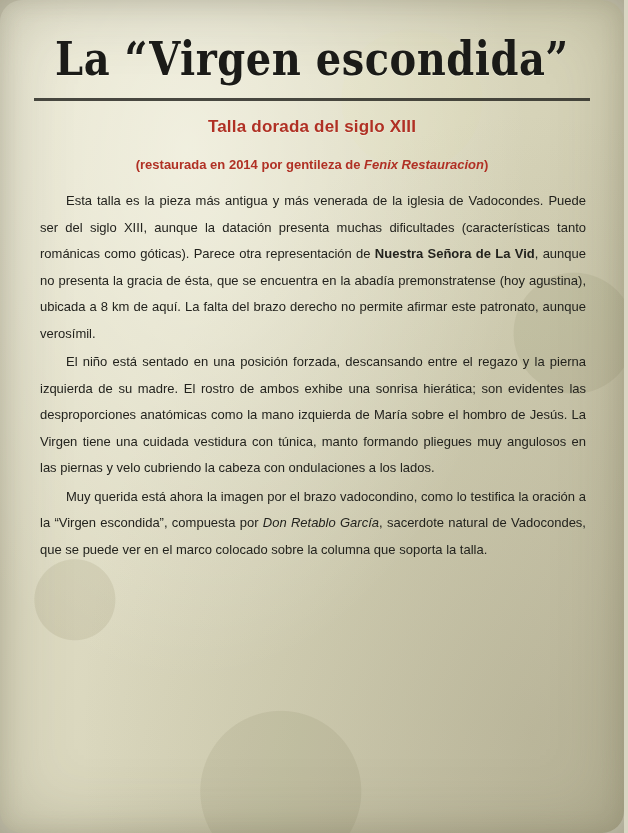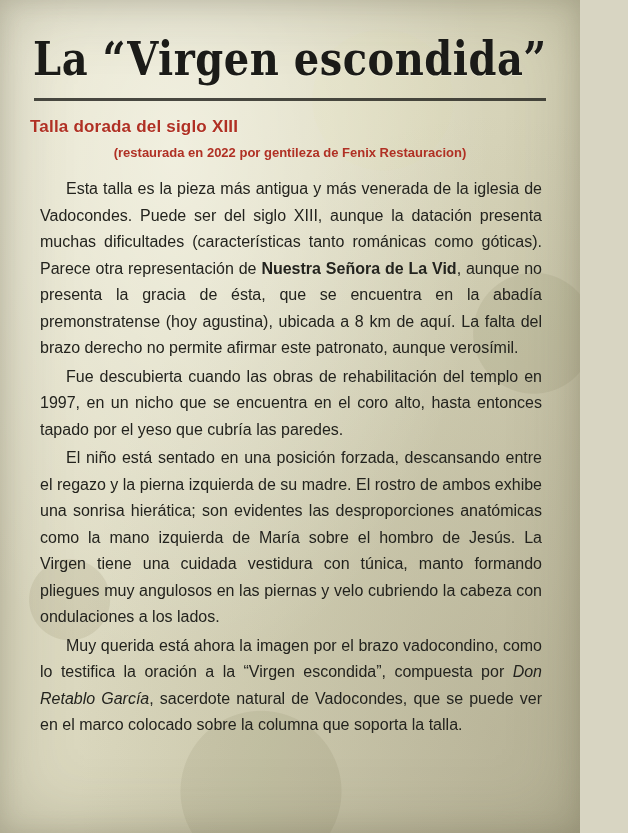--- a/index.html
+++ b/index.html
@@ -10,28 +10,29 @@
     width: 628px;
     height: 833px;
     overflow: hidden;
     background: #d8d5c2;
     font-family: "Liberation Sans", sans-serif;
   }
 
   
   #panel {
     position: relative;
-    width: 580px;
+    width: 624px;
     height: 833px;
     box-sizing: border-box;
     padding: 22px 30px 0 30px;
     background:
       radial-gradient(ellipse at 30% 18%, rgba(255,255,245,0.55) 0%, rgba(255,255,245,0.0) 55%),
       radial-gradient(ellipse at 85% 88%, rgba(120,115,85,0.22) 0%, rgba(120,115,85,0.0) 60%),
       linear-gradient(115deg, #e4e1cb 0%, #dedbc3 30%, #d6d3b8 58%, #cdc9ae 85%, #c4c0a4 100%);
+    border-radius: 22px;
   }
   
   #grain {
     position: absolute;
     inset: 0;
     pointer-events: none;
     background:
       radial-gradient(circle at 12% 72%, rgba(150,145,110,0.18) 0 40px, rgba(0,0,0,0) 41px),
       radial-gradient(circle at 66% 12%, rgba(255,255,240,0.30) 0 70px, rgba(0,0,0,0) 71px),
       radial-gradient(circle at 92% 40%, rgba(140,135,105,0.14) 0 60px, rgba(0,0,0,0) 61px),
@@ -67,41 +68,41 @@
   }
   #title-rule {
     height: 3px;
     background: #2a2a24;
     margin: 4px 4px 16px 4px;
     opacity: 0.85;
   }
 
   
   #subtitle {
-    text-align: left;
+    text-align: center;
     color: #b03024;
     font-weight: bold;
     font-size: 17px;
     letter-spacing: 0.2px;
-    margin: 2px 0 8px 0;
+    margin: 2px 0 20px 0;
     text-shadow: 0 1px 0 rgba(255,255,240,0.35);
   }
   #subtitle2 {
     text-align: center;
     color: #b03024;
     font-weight: bold;
     font-size: 13px;
     margin: 0 0 16px 0;
   }
-  #subtitle2 .it { }
+  #subtitle2 .it { font-style: italic; }
 
   
   #body-text {
     color: #23231e;
-    font-size: 16px;
+    font-size: 13px;
     line-height: 26.5px;
     text-align: justify;
     padding: 0 8px 0 10px;
     filter: blur(0.15px);
   }
   #body-text p {
     margin: 0 0 2px 0;
     text-indent: 26px;
   }
   #body-text b { font-weight: bold; }
@@ -115,24 +116,23 @@
   <div id="vignette"></div>
 
   <div class="content">
 
     <div id="title">La “Virgen escondida”</div>
     <div id="title-rule"></div>
 
     <div id="subtitle">Talla dorada del siglo XIII</div>
 
     <div id="subtitle2">
-      <span>(restaurada en 2022 por gentileza de </span><span class="it">Fenix Restauracion</span><span>)</span>
+      <span>(restaurada en 2014 por gentileza de </span><span class="it">Fenix Restauracion</span><span>)</span>
     </div>
 
     <div id="body-text">
         <p><span>Esta talla es la pieza más antigua y más venerada de la iglesia de Vadocondes. Puede ser del siglo XIII, aunque la datación presenta muchas dificultades (características tanto románicas como góticas). Parece otra representación de </span><b>Nuestra Señora de La Vid</b><span>, aunque no presenta la gracia de ésta, que se encuentra en la abadía premonstratense (hoy agustina), ubicada a 8 km de aquí. La falta del brazo derecho no permite afirmar este patronato, aunque verosímil.</span></p>
-        <p><span>Fue descubierta cuando las obras de rehabilitación del templo en 1997, en un nicho que se encuentra en el coro alto, hasta entonces tapado por el yeso que cubría las paredes.</span></p>
         <p><span>El niño está sentado en una posición forzada, descansando entre el regazo y la pierna izquierda de su madre. El rostro de ambos exhibe una sonrisa hierática; son evidentes las desproporciones anatómicas como la mano izquierda de María sobre el hombro de Jesús. La Virgen tiene una cuidada vestidura con túnica, manto formando pliegues muy angulosos en las piernas y velo cubriendo la cabeza con ondulaciones a los lados.</span></p>
         <p><span>Muy querida está ahora la imagen por el brazo vadocondino, como lo testifica la oración a la “Virgen escondida”, compuesta por </span><i>Don Retablo García</i><span>, sacerdote natural de Vadocondes, que se puede ver en el marco colocado sobre la columna que soporta la talla.</span></p>
       </div>
 
   </div>
 </div>
 
 </body></html>

